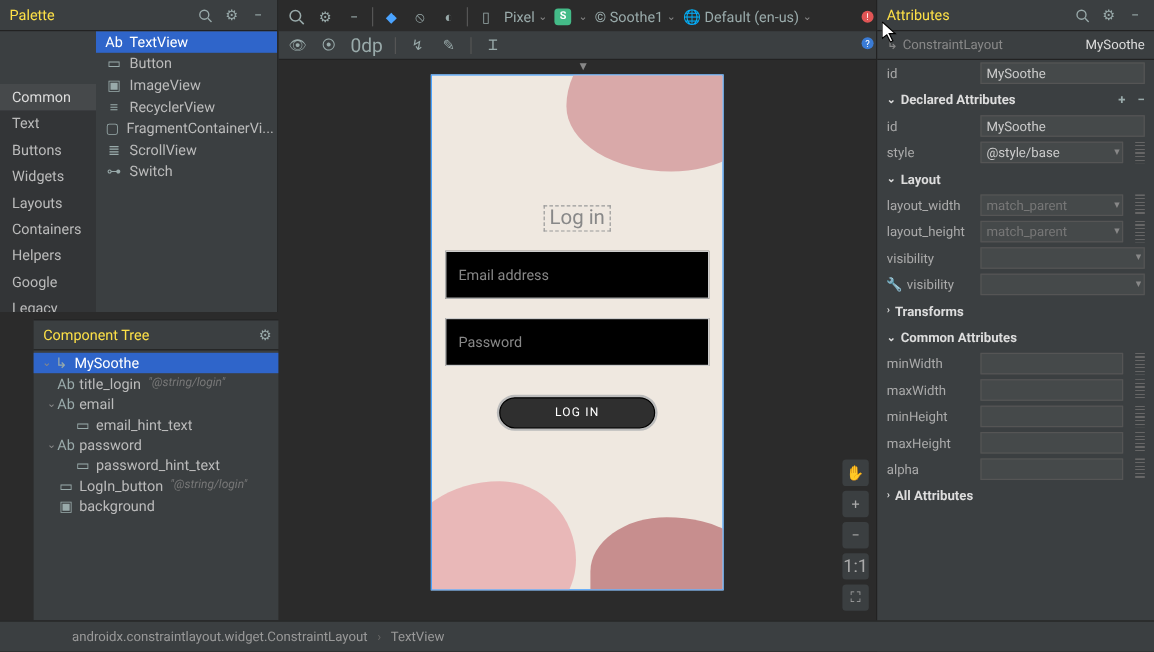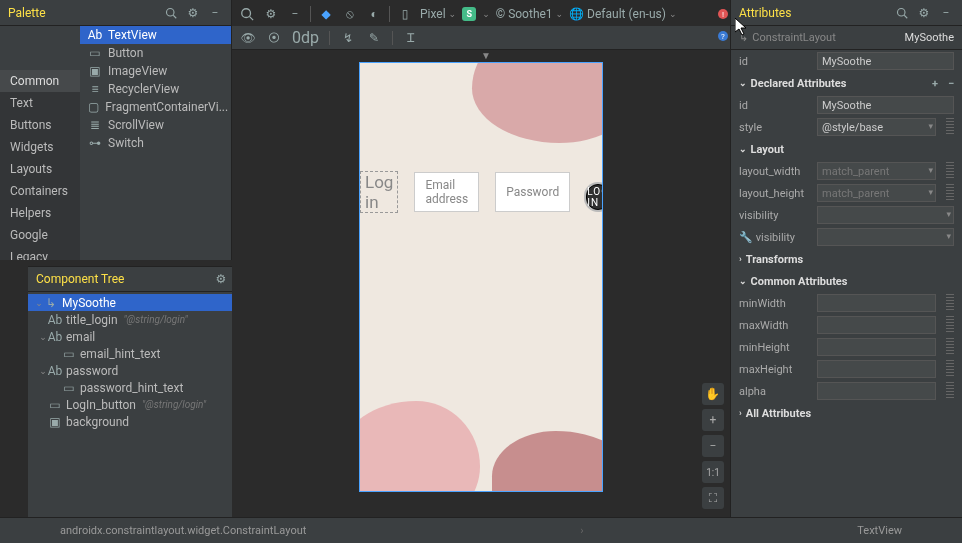--- a/index.html
+++ b/index.html
@@ -63,31 +63,31 @@
   .drop { position:relative; }
   .drop .car { position:absolute; right:3px; top:3px; font-size:9px; color:#888; }
   .handle { width:8px; height:18px; background:repeating-linear-gradient(#666,#666 1px,transparent 1px,transparent 3px); margin-left:4px; }
 
   
   .canvas { position:absolute; left:232px; right:232px; top:50px; bottom:26px; background:#2b2b2b; display:flex; align-items:flex-start; justify-content:center; overflow:hidden; }
   .phone { margin-top:12px; width:244px; height:430px; background:#efe8e0; border:1px solid #4aa3ff; position:relative; overflow:hidden; }
   .blob1 { position:absolute; top:-40px; right:-30px; width:160px; height:120px; background:#d9a9a9; border-radius:50% 50% 50% 60% / 60% 60% 40% 50%; }
   .blob2 { position:absolute; bottom:-30px; left:-20px; width:140px; height:120px; background:#e9b8b8; border-radius:60% 50% 40% 50% / 50% 60% 50% 40%; }
   .blob3 { position:absolute; bottom:-40px; right:-30px; width:140px; height:100px; background:#c78e8e; border-radius:50% 60% 40% 50% / 50% 50% 60% 40%; }
-  .login-col { position:absolute; top:108px; left:0; right:0; display:flex; flex-direction:row; align-items:center; gap:16px; }
+  .login-col { position:absolute; top:108px; left:0; right:0; display:flex; flex-direction:column; align-items:center; gap:16px; }
   .login-title { color:#888; font-size:17px; border:1px dashed #999; padding:0 4px; }
-  .field { width:220px; height:40px; background:#ffffff; border:1px solid #ccc; display:flex; align-items:center; padding:0 10px; color:#888; font-size:12px; }
+  .field { width:220px; height:40px; background:#000000; border:1px solid #ccc; display:flex; align-items:center; padding:0 10px; color:#888; font-size:12px; }
   .login-btn { margin-top:10px; width:130px; height:26px; background:#2f2f2f; color:#fff; border:1px solid #000; border-radius:13px; display:flex; align-items:center; justify-content:center; font-size:10px; letter-spacing:1px; box-shadow:0 0 0 2px #bbb; }
 
   
   .canvas-ctrls { position:absolute; right:238px; bottom:34px; display:flex; flex-direction:column; gap:4px; }
   .cc-btn { width:22px; height:22px; background:#3b3f41; color:#aaa; display:flex; align-items:center; justify-content:center; font-size:12px; cursor:pointer; border-radius:3px; }
 
   
-  .crumb { position:absolute; left:0; right:0; bottom:0; height:26px; background:#3b3f41; border-top:1px solid #222; display:flex; align-items:center; padding:0 60px; color:#999; font-size:11px; gap:8px;justify-content:space-between; }
+  .crumb { position:absolute; left:0; right:0; bottom:0; height:26px; background:#3b3f41; border-top:1px solid #222; display:flex; align-items:center; padding:0 60px; color:#999; font-size:11px; gap:8px; }
   .crumb .sep { color:#666; }
 
   
   .cursor { position:absolute; left:735px; top:18px; pointer-events:none; }
 </style>
 </head>
 <body>
 
 <div class="top-toolbar">
   <div class="tt-icon">
@@ -377,21 +377,21 @@
       <div class="field">Password</div>
       <div class="login-btn">LOG IN</div>
     </div>
   </div>
 </div>
 
 <div class="canvas-ctrls">
   <div class="cc-btn">✋</div>
   <div class="cc-btn">+</div>
   <div class="cc-btn">−</div>
-  <div class="cc-btn" style="font-size:10px">1:1</div>
+  <div class="cc-btn" style="font-size:15px">1:1</div>
   <div class="cc-btn">⛶</div>
 </div>
 
 <div class="crumb">
   <span>androidx.constraintlayout.widget.ConstraintLayout</span>
   <span class="sep">›</span>
   <span>TextView</span>
 </div>
 
 <svg class="cursor" width="14" height="18">

